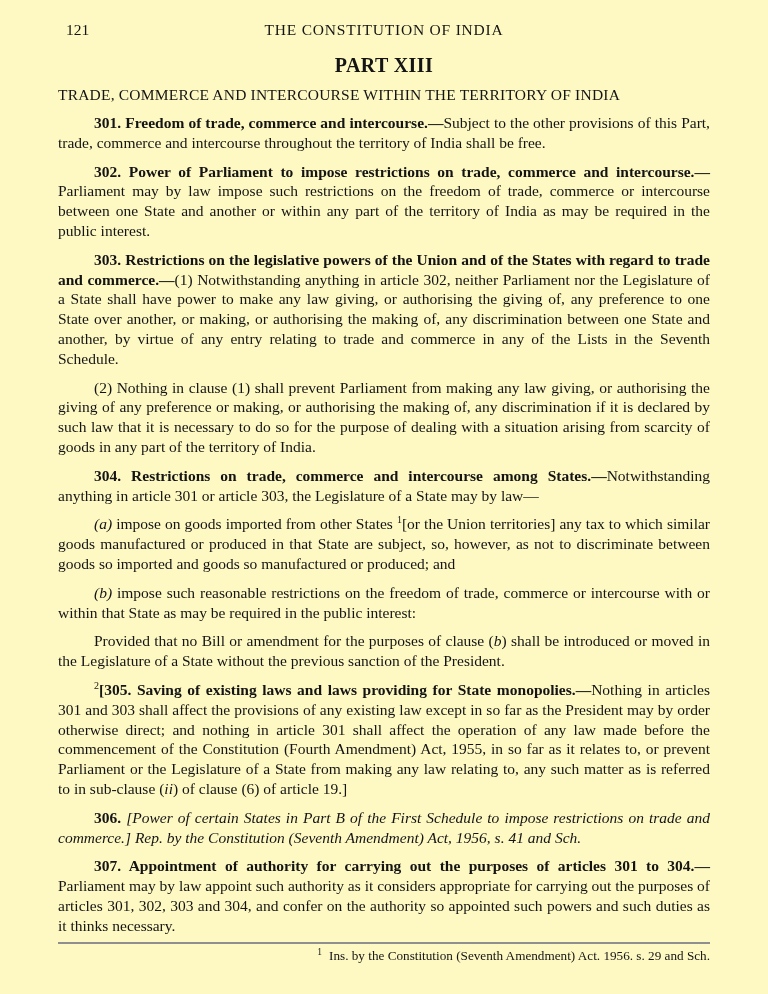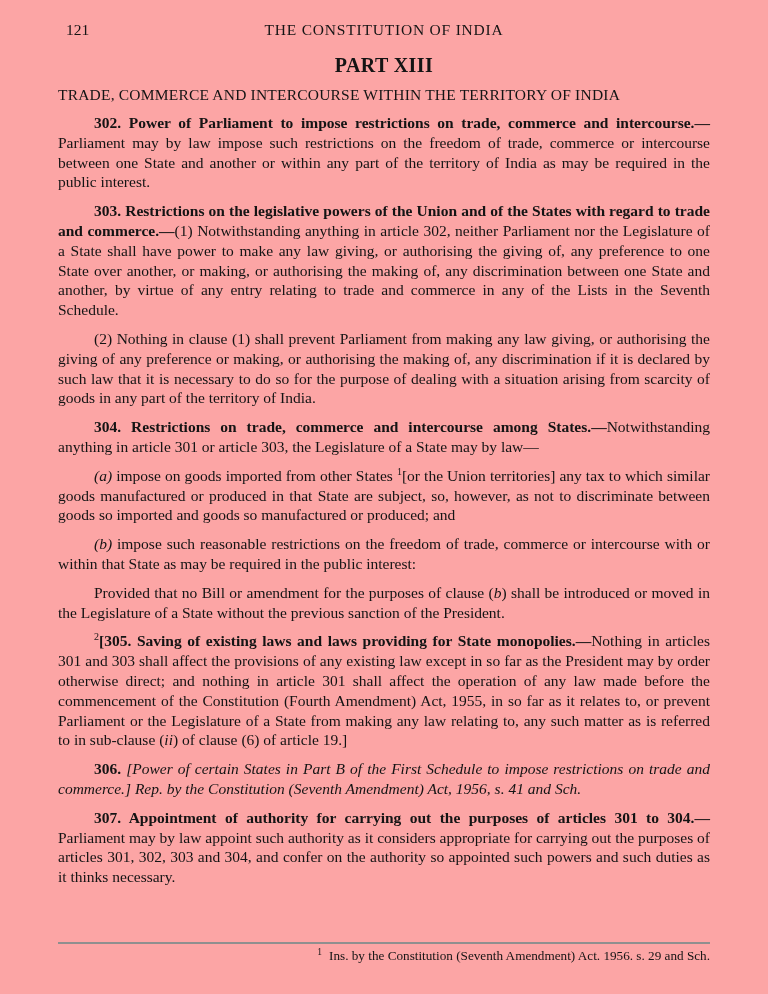--- a/index.html
+++ b/index.html
@@ -5,21 +5,21 @@
   html, body {
     margin: 0;
     padding: 0;
     background: #ffffff;
   }
   .page {
     position: relative;
     width: 768px;
     height: 994px;
     margin: 0 auto;
-    background: #fca5a5;
+    background: #fef9c3;
     box-sizing: border-box;
     padding: 21px 58px 0 58px;
     overflow: hidden;
     font-family: "Liberation Serif", "DejaVu Serif", serif;
     color: #141414;
   }
   .page-header {
     position: relative;
     height: 20px;
     font-size: 15.5px;
@@ -95,20 +95,21 @@
   <div class="page-header">
     <span class="page-num">121</span>
     <div class="doc-title">THE CONSTITUTION OF INDIA</div>
   </div>
 
   <div class="part-heading">PART XIII</div>
   <div class="part-subtitle">TRADE, COMMERCE AND INTERCOURSE WITHIN THE TERRITORY OF INDIA</div>
 
   <div class="body-text">
 
+    <p class="para"><b>301. Freedom of trade, commerce and intercourse.—</b><span>Subject to the other provisions of this Part, trade, commerce and intercourse throughout the territory of India shall be free.</span></p>
 
     <p class="para"><b>302. Power of Parliament to impose restrictions on trade, commerce and intercourse.—</b><span>Parliament may by law impose such restrictions on the freedom of trade, commerce or intercourse between one State and another or within any part of the territory of India as may be required in the public interest.</span></p>
 
     <p class="para"><b>303. Restrictions on the legislative powers of the Union and of the States with regard to trade and commerce.—</b><span>(1) Notwithstanding anything in article 302, neither Parliament nor the Legislature of a State shall have power to make any law giving, or authorising the giving of, any preference to one State over another, or making, or authorising the making of, any discrimination between one State and another, by virtue of any entry relating to trade and commerce in any of the Lists in the Seventh Schedule.</span></p>
 
     <p class="para"><span>(2) Nothing in clause (1) shall prevent Parliament from making any law giving, or authorising the giving of any preference or making, or authorising the making of, any discrimination if it is declared by such law that it is necessary to do so for the purpose of dealing with a situation arising from scarcity of goods in any part of the territory of India.</span></p>
 
     <p class="para"><b>304. Restrictions on trade, commerce and intercourse among States.—</b><span>Notwithstanding anything in article 301 or article 303, the Legislature of a State may by law—</span></p>
 
     <p class="para"><i>(a)</i><span> impose on goods imported from other States </span><sup class="fnref">1</sup><span>[or the Union territories] any tax to which similar goods manufactured or produced in that State are subject, so, however, as not to discriminate between goods so imported and goods so manufactured or produced; and</span></p>

